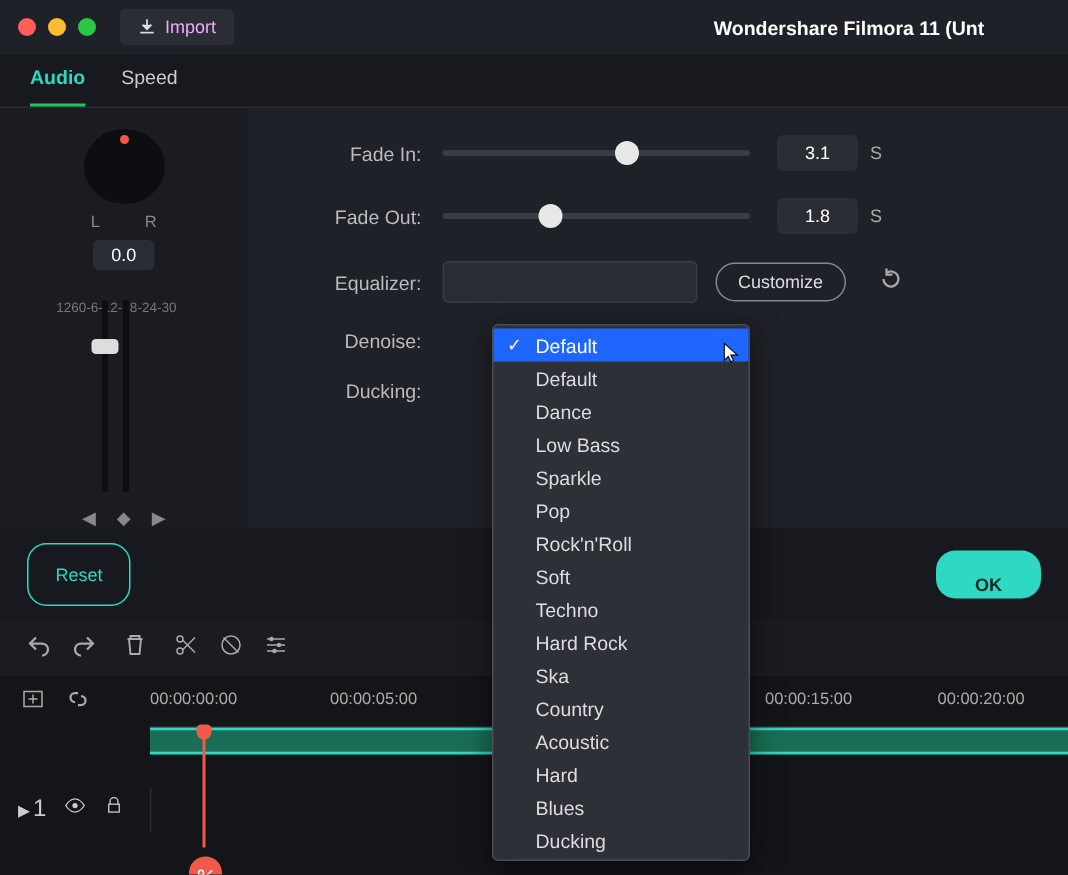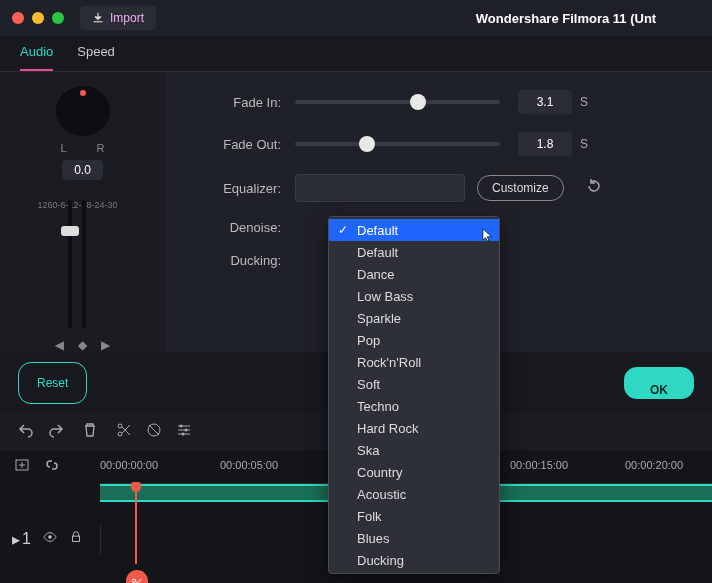--- a/index.html
+++ b/index.html
@@ -13,21 +13,21 @@
 .tl-min  { background: #febc2e; }
 .tl-max  { background: #28c840; }
 .import-btn { background: #2b2d35; border: none; color: #f0abfc; height: 24px; padding: 0 12px; border-radius: 4px; font-size: 12px; display: inline-flex; align-items: center; gap: 6px; cursor: pointer; }
 .import-btn svg { width: 12px; height: 12px; }
 .win-title { position: absolute; left: 50%; transform: translateX(-50%); color: #fff; font-size: 13px; font-weight: 600; white-space: nowrap; width: 712px; text-align: center; pointer-events:none; }
 .win-title-inner { display:inline-block; transform: translateX(210px); }
 
 
 .tabs { display: flex; gap: 24px; padding: 8px 20px 0; border-bottom: 1px solid #2a2c34; }
 .tab { font-size: 13px; color: #ccc; padding-bottom: 10px; cursor: pointer; }
-.tab.active { color: #2ed8c3; border-bottom: 2px solid #ec4899; font-weight: 400; }
+.tab.active { color: #2ed8c3; border-bottom: 2px solid #22c55e; font-weight: 700; }
 
 
 .panel-area { display: flex; height: 280px; }
 .left-col { width: 165px; background: #1a1c22; display: flex; flex-direction: column; align-items: center; padding-top: 14px; }
 .pan-dial { width: 54px; height: 54px; border-radius: 50%; background: #0d0e12; position: relative; margin-bottom: 6px; }
 .pan-dial::after { content:""; position:absolute; top:4px; left:50%; transform:translateX(-50%); width:6px; height:6px; border-radius:50%; background:#f15a4a; }
 .lr { display:flex; gap:30px; font-size:11px; color:#888; margin-bottom:6px; }
 .pan-val { background:#2b2d35; color:#fff; font-size:12px; padding:3px 12px; border-radius:4px; margin-bottom:20px; }
 .meter-box { position:relative; width:90px; height:140px; }
 .ticks { position:absolute; left:0; top:0; font-size:9px; color:#777; display:flex; flex-direction:row; justify-content:space-between; height:100%; text-align:right; width:20px;}
@@ -276,21 +276,21 @@
     <div class="opt">Low Bass</div>
     <div class="opt">Sparkle</div>
     <div class="opt">Pop</div>
     <div class="opt">Rock'n'Roll</div>
     <div class="opt">Soft</div>
     <div class="opt">Techno</div>
     <div class="opt">Hard Rock</div>
     <div class="opt">Ska</div>
     <div class="opt">Country</div>
     <div class="opt">Acoustic</div>
-    <div class="opt">Folk</div>
+    <div class="opt">Hard</div>
     <div class="opt">Blues</div>
     <div class="opt">Ducking</div>
   </div>
 <div class="cursor-arrow">
   <svg viewBox="0 0 16 16">
       <path d="M1 1l0 13 3-3 2 4 2-1-2-4 5 0z" fill="#fff" stroke="#000" stroke-width="0.8"></path>
     </svg>
 </div>
 
 </body></html>

